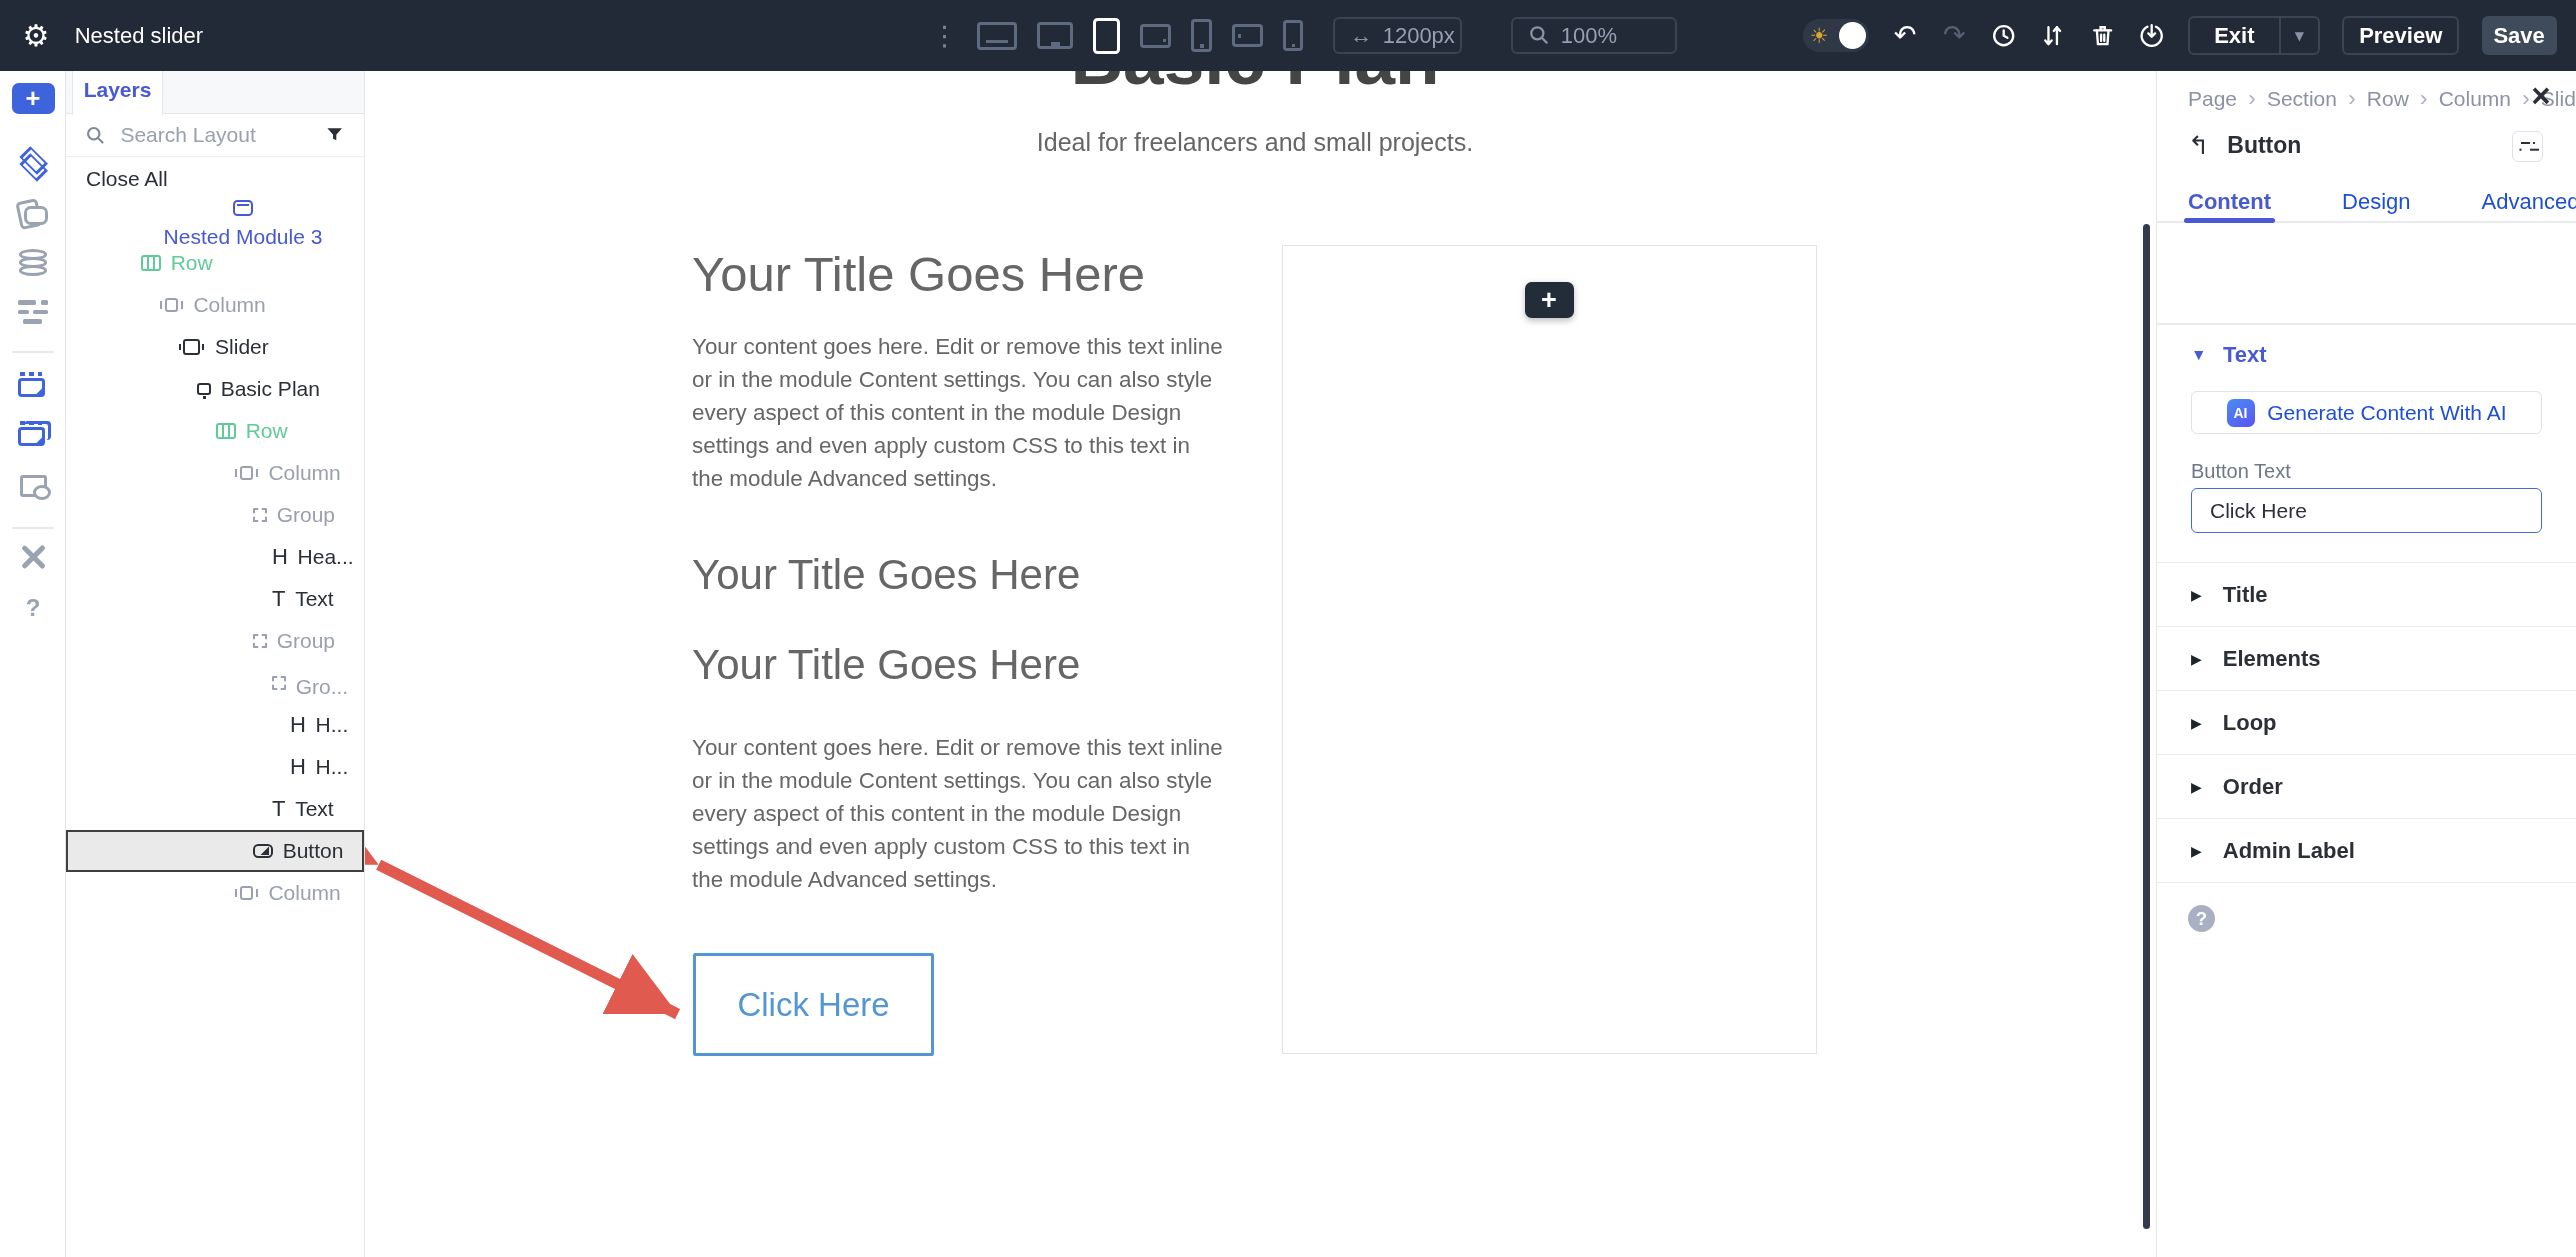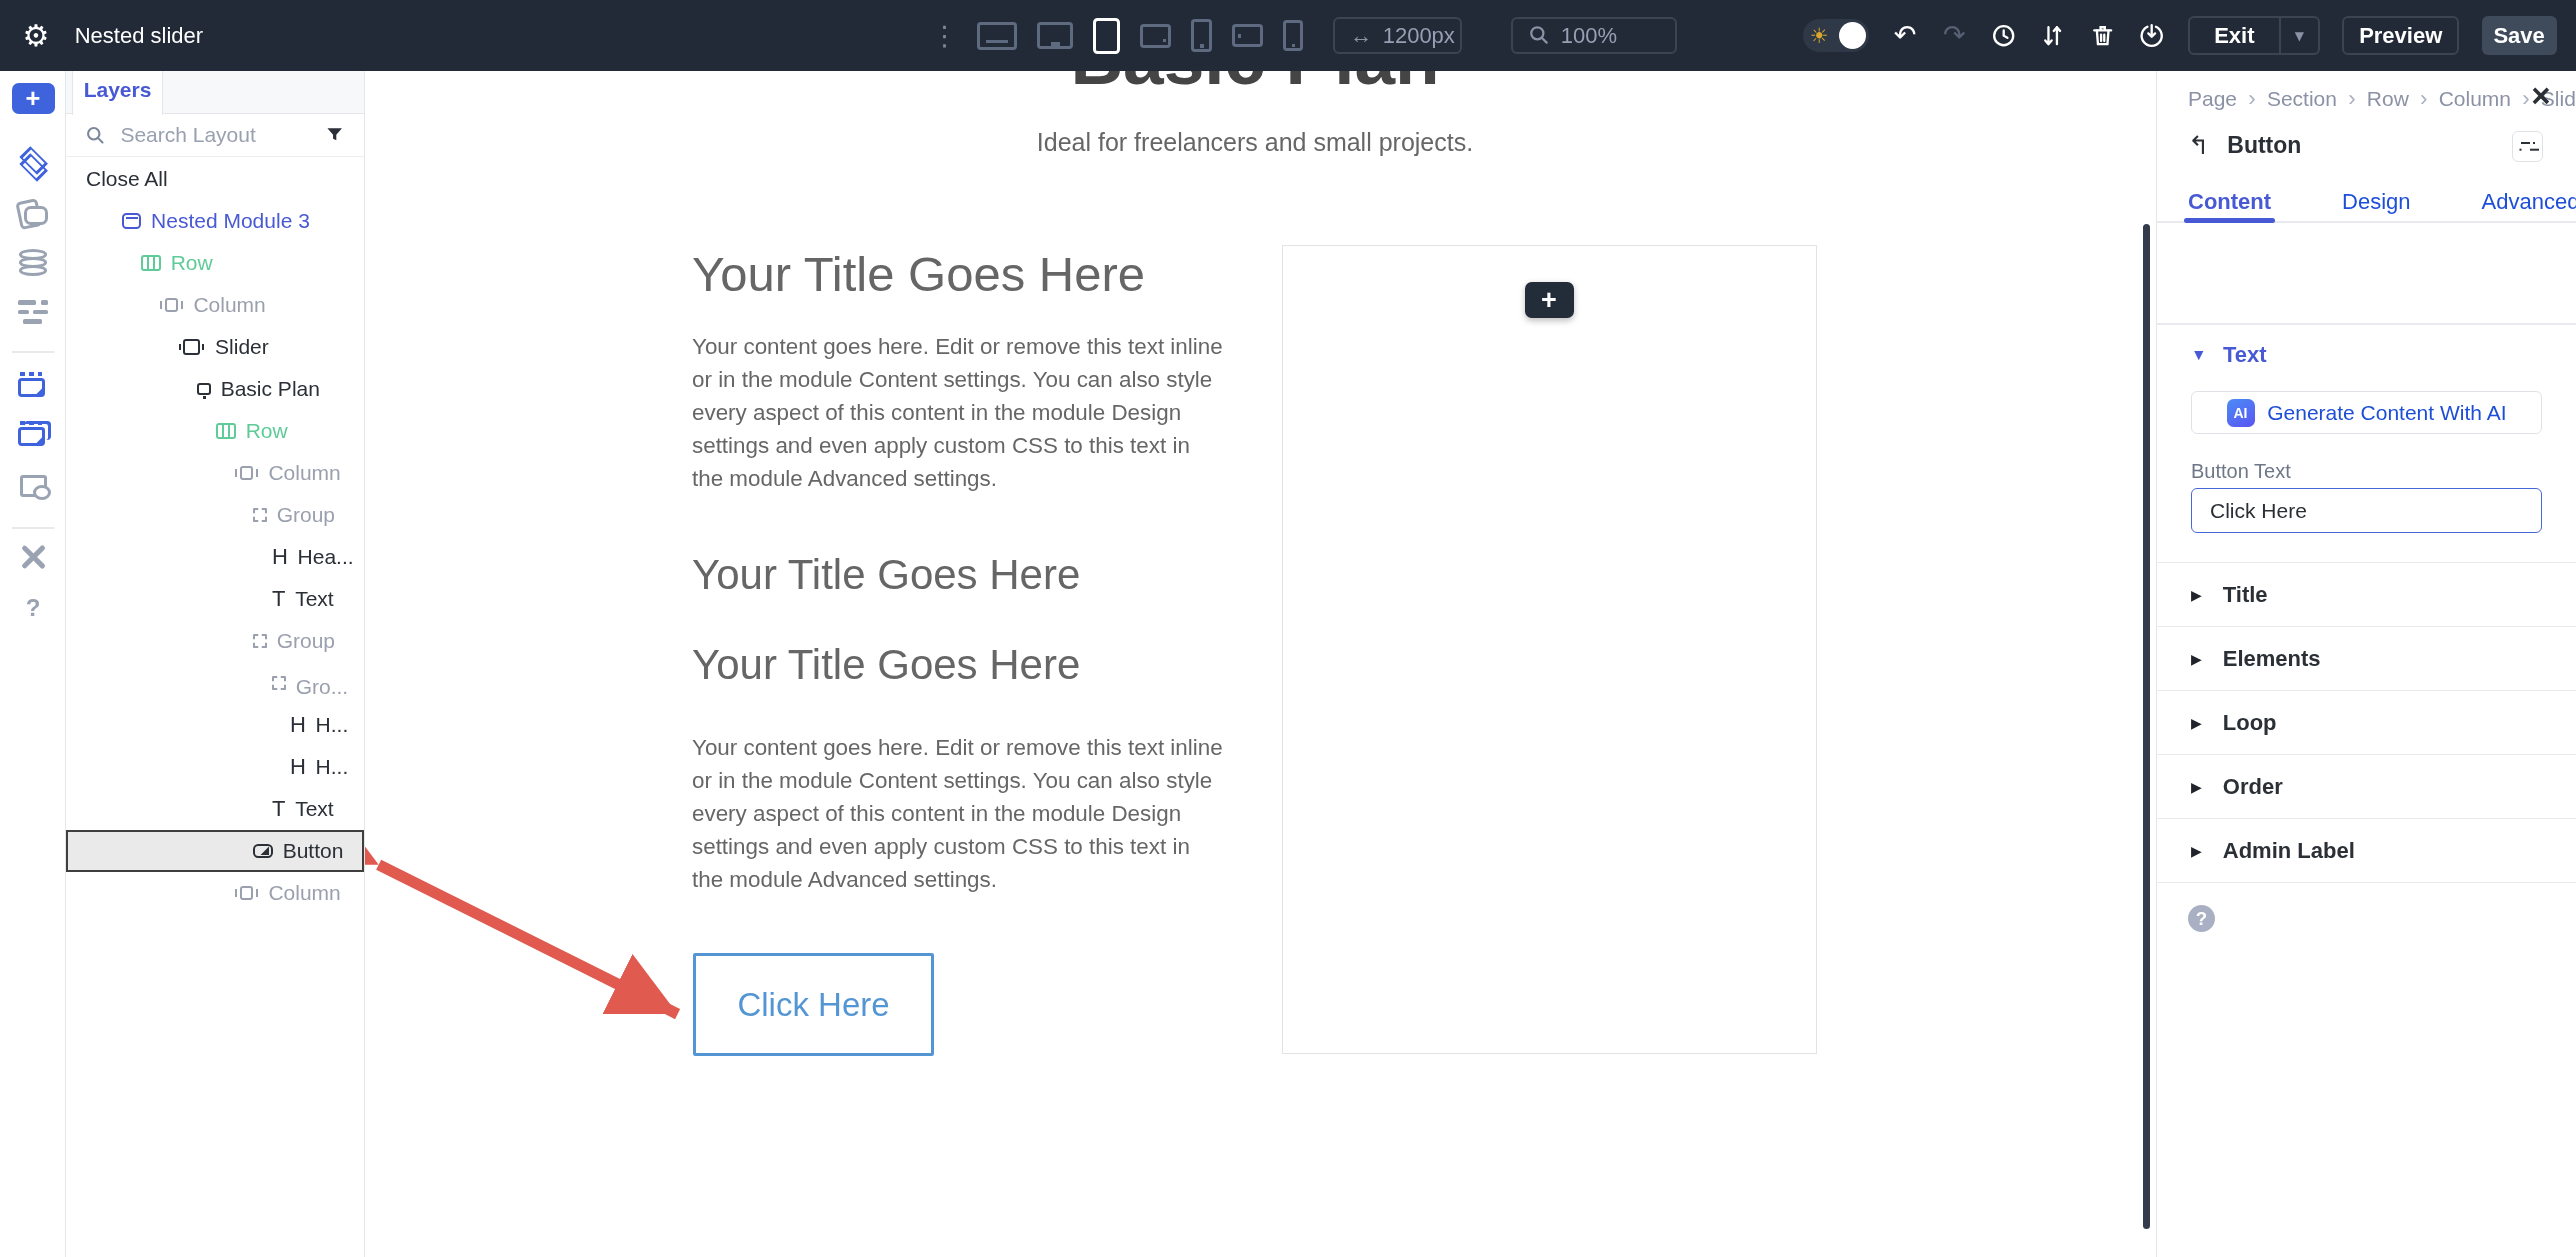--- a/index.html
+++ b/index.html
@@ -348,21 +348,21 @@
     </svg>
     <input type="text" placeholder="Search Layout" style="">
     <svg width="19.4" height="19.4" viewBox="0 0 24 24">
       <path d="M3 4h18l-7 8v7l-4-2v-5L3 4z" fill="#2b2f36"></path>
     </svg>
   </div>
   <div class="closeall">
     <span>Close All</span>
   </div>
   <div>
-      <div class="tree-row" style="padding-left: 56px;">
+      <div class="tree-row" style="padding-left: 56px; flex-direction: column;">
         <span class="ti ti-module" style="color: rgb(71, 89, 212);"></span>
         <span class="tree-label" style="color: rgb(71, 89, 212);">Nested Module 3</span>
       </div>
       <div class="tree-row" style="padding-left: 75px;">
         <span class="ti ti-row" style="color: rgb(95, 203, 152);"></span>
         <span class="tree-label" style="color: rgb(95, 203, 152);">Row</span>
       </div>
       <div class="tree-row" style="padding-left: 93px;">
         <span class="ti ti-column" style="color: rgb(154, 160, 173);"></span>
         <span class="tree-label" style="color: rgb(154, 160, 173);">Column</span>

